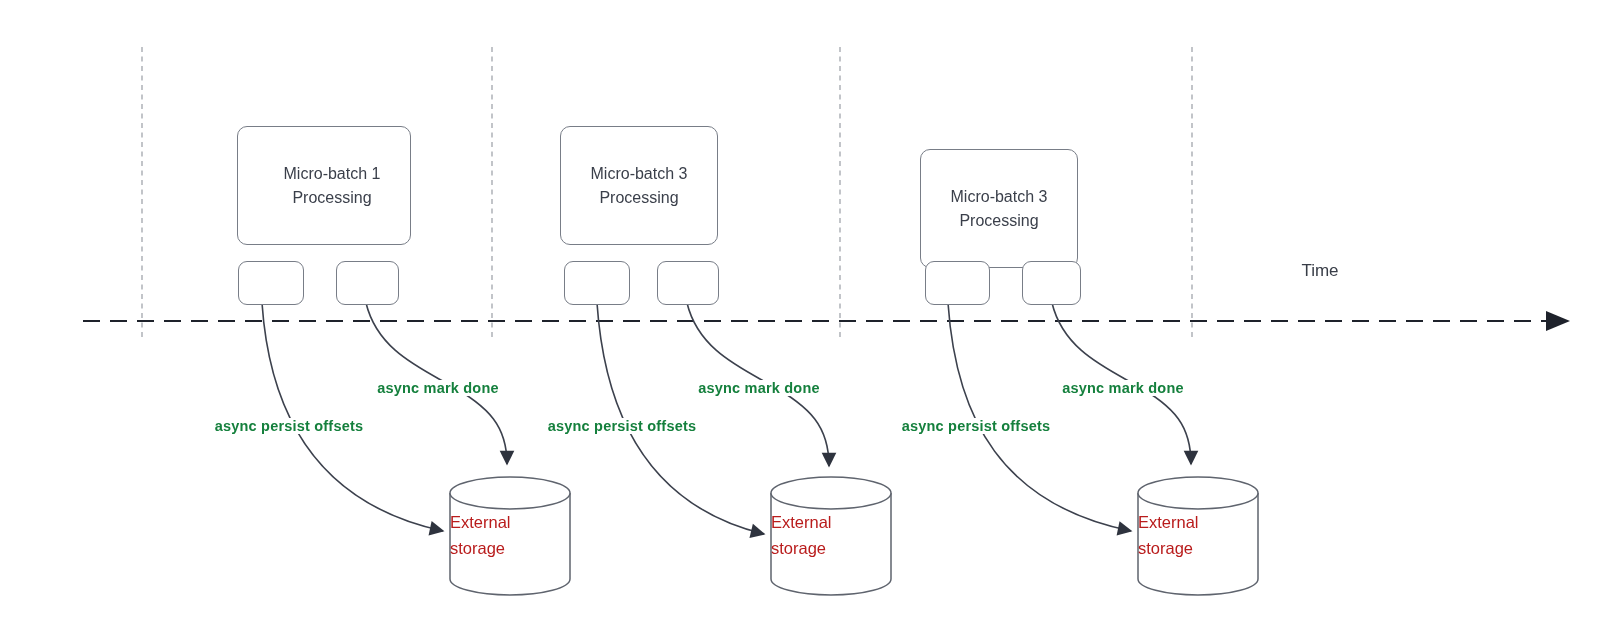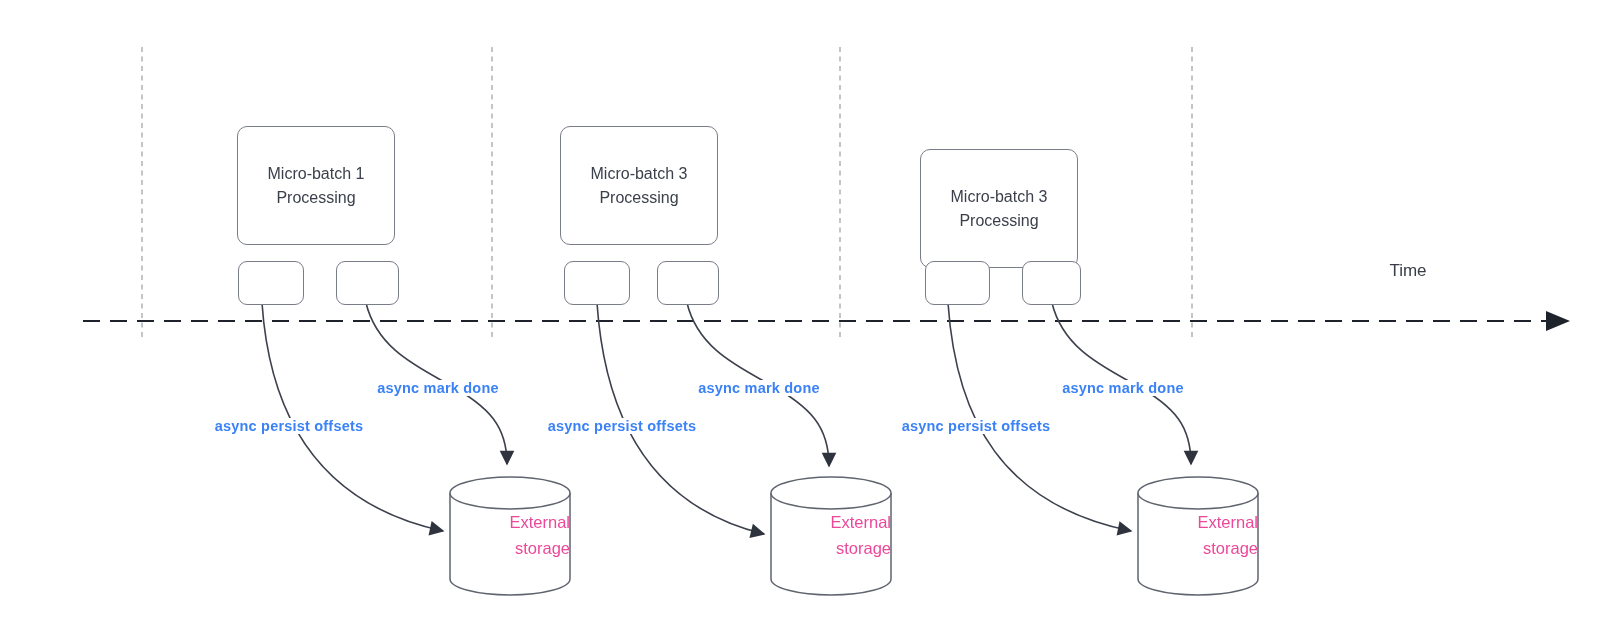--- a/index.html
+++ b/index.html
@@ -14,24 +14,24 @@
     position:absolute;background:#ffffff;border:1.5px solid #787d87;border-radius:10px;
     display:flex;align-items:center;justify-content:center;text-align:center;
     color:#3a3f4a;font-size:16px;line-height:1.5;white-space:pre-line;
   }
   .small-box{
     position:absolute;background:#ffffff;border:1.5px solid #787d87;border-radius:9px;
   }
   .edge-label{
     position:absolute;transform:translate(-50%,-50%);
     background:#ffffff;padding:0 3px;white-space:nowrap;
-    font-weight:bold;font-size:14.5px;color:#3b82f6;letter-spacing:.2px;
+    font-weight:bold;font-size:14.5px;color:#15803d;letter-spacing:.2px;
   }
   .cyl-label{
-    position:absolute;width:120px;text-align:right;color:#ec4899;
+    position:absolute;width:120px;text-align:left;color:#b91c1c;
     font-size:16.5px;line-height:26px;white-space:pre-line;
   }
   .time-label{
     position:absolute;transform:translate(-50%,-50%);
     font-size:17px;color:#383d47;
   }
 </style>
 </head>
 <body>
 
@@ -72,21 +72,21 @@
       <ellipse cx="831" cy="493" rx="60" ry="16" fill="#ffffff" stroke="#5f646e" stroke-width="1.5"></ellipse>
     </g>
     <g>
       <path d="M 1138 493 L 1138 579 A 60 16 0 0 0 1258 579 L 1258 493" fill="#ffffff" stroke="#5f646e" stroke-width="1.5"></path>
       <ellipse cx="1198" cy="493" rx="60" ry="16" fill="#ffffff" stroke="#5f646e" stroke-width="1.5"></ellipse>
     </g>
   </svg>
 
   <div class="layer overlay">
 
-    <div class="big-box" style="left:237px;top:126px;width:156px;height:117px;">Micro-batch 1
+    <div class="big-box" style="left:237px;top:126px;width:156px;height:117px;padding-left:16px;">Micro-batch 1
 Processing</div>
     <div class="small-box" style="left:238px;top:261px;width:64px;height:42px;"></div>
     <div class="small-box" style="left:336px;top:261px;width:61px;height:42px;"></div>
     <span class="edge-label" style="left:289px;top:426px;">async persist offsets</span>
     <span class="edge-label" style="left:438px;top:388px;">async mark done</span>
     <div class="cyl-label" style="left:450px;top:509px;">External
 storage</div>
 
     <div class="big-box" style="left:560px;top:126px;width:156px;height:117px;">Micro-batch 3
 Processing</div>
@@ -99,16 +99,16 @@
 
     <div class="big-box" style="left:920px;top:126px;width:156px;height:117px;margin-top:23px;">Micro-batch 3
 Processing</div>
     <div class="small-box" style="left:925px;top:261px;width:63px;height:42px;"></div>
     <div class="small-box" style="left:1022px;top:261px;width:57px;height:42px;"></div>
     <span class="edge-label" style="left:976px;top:426px;">async persist offsets</span>
     <span class="edge-label" style="left:1123px;top:388px;">async mark done</span>
     <div class="cyl-label" style="left:1138px;top:509px;">External
 storage</div>
 
-    <span class="time-label" style="left:1408px;top:271px;">Time</span>
+    <span class="time-label" style="left:1320px;top:271px;">Time</span>
   </div>
 
 </div>
 
 </body></html>

